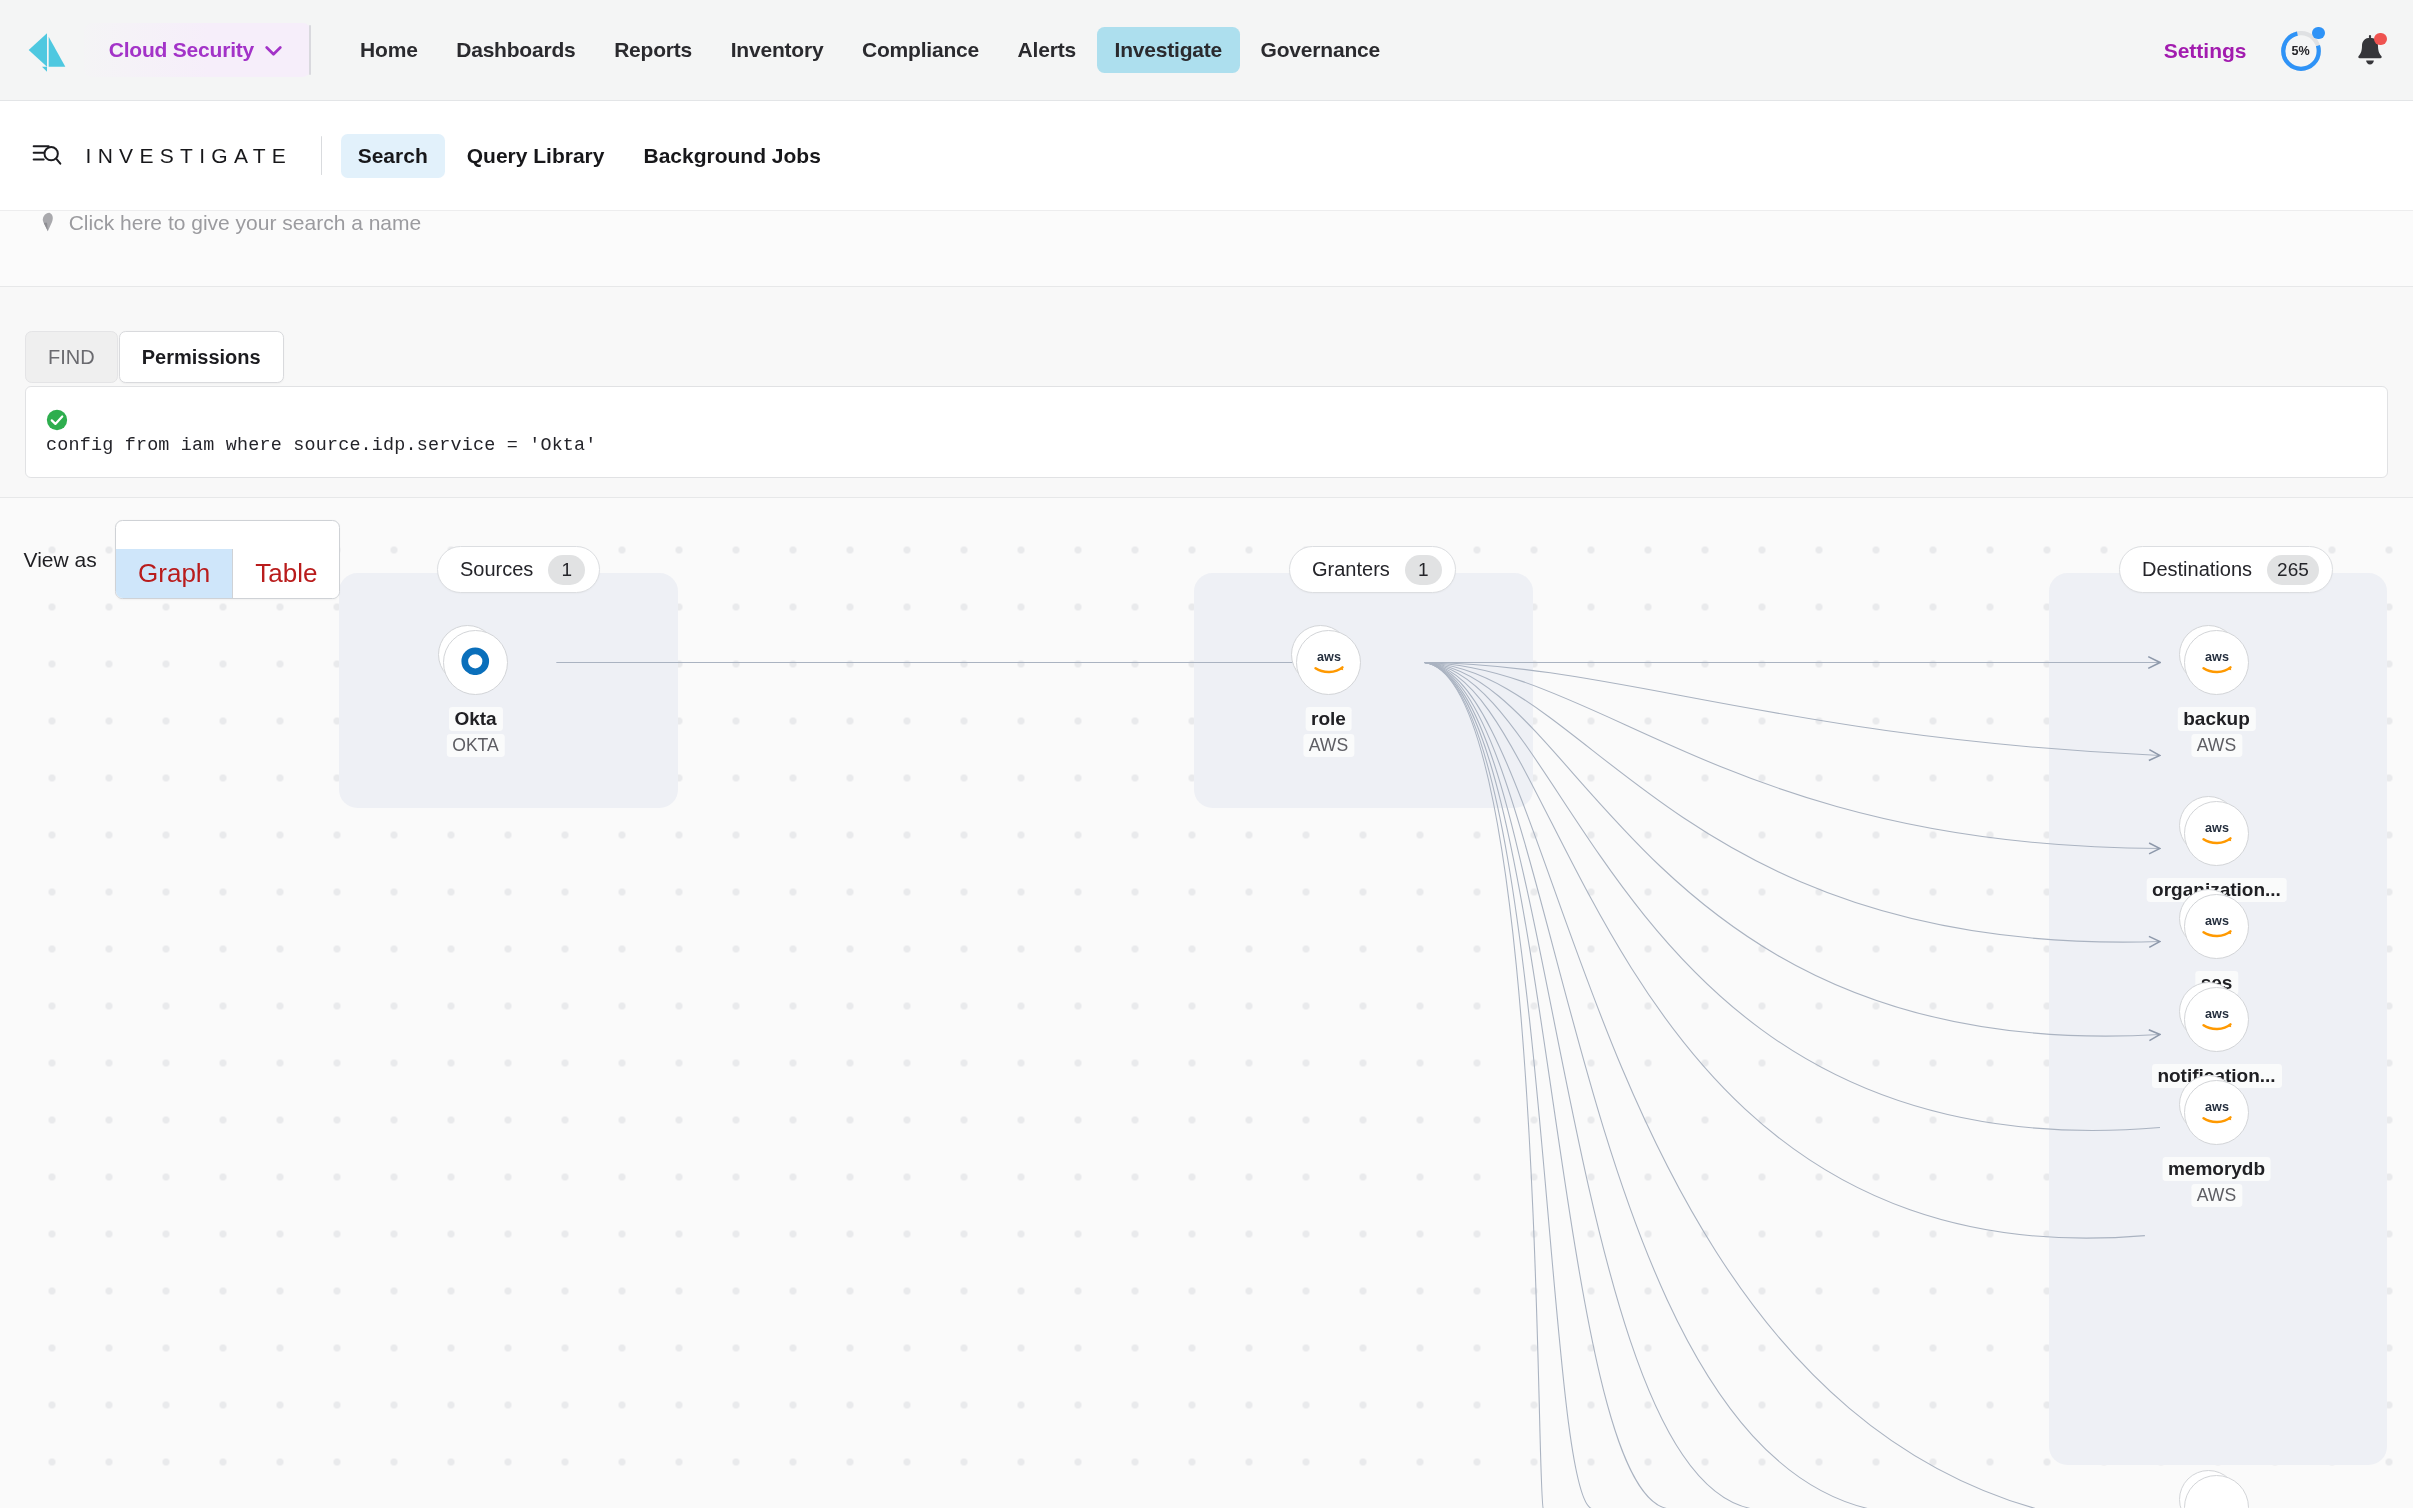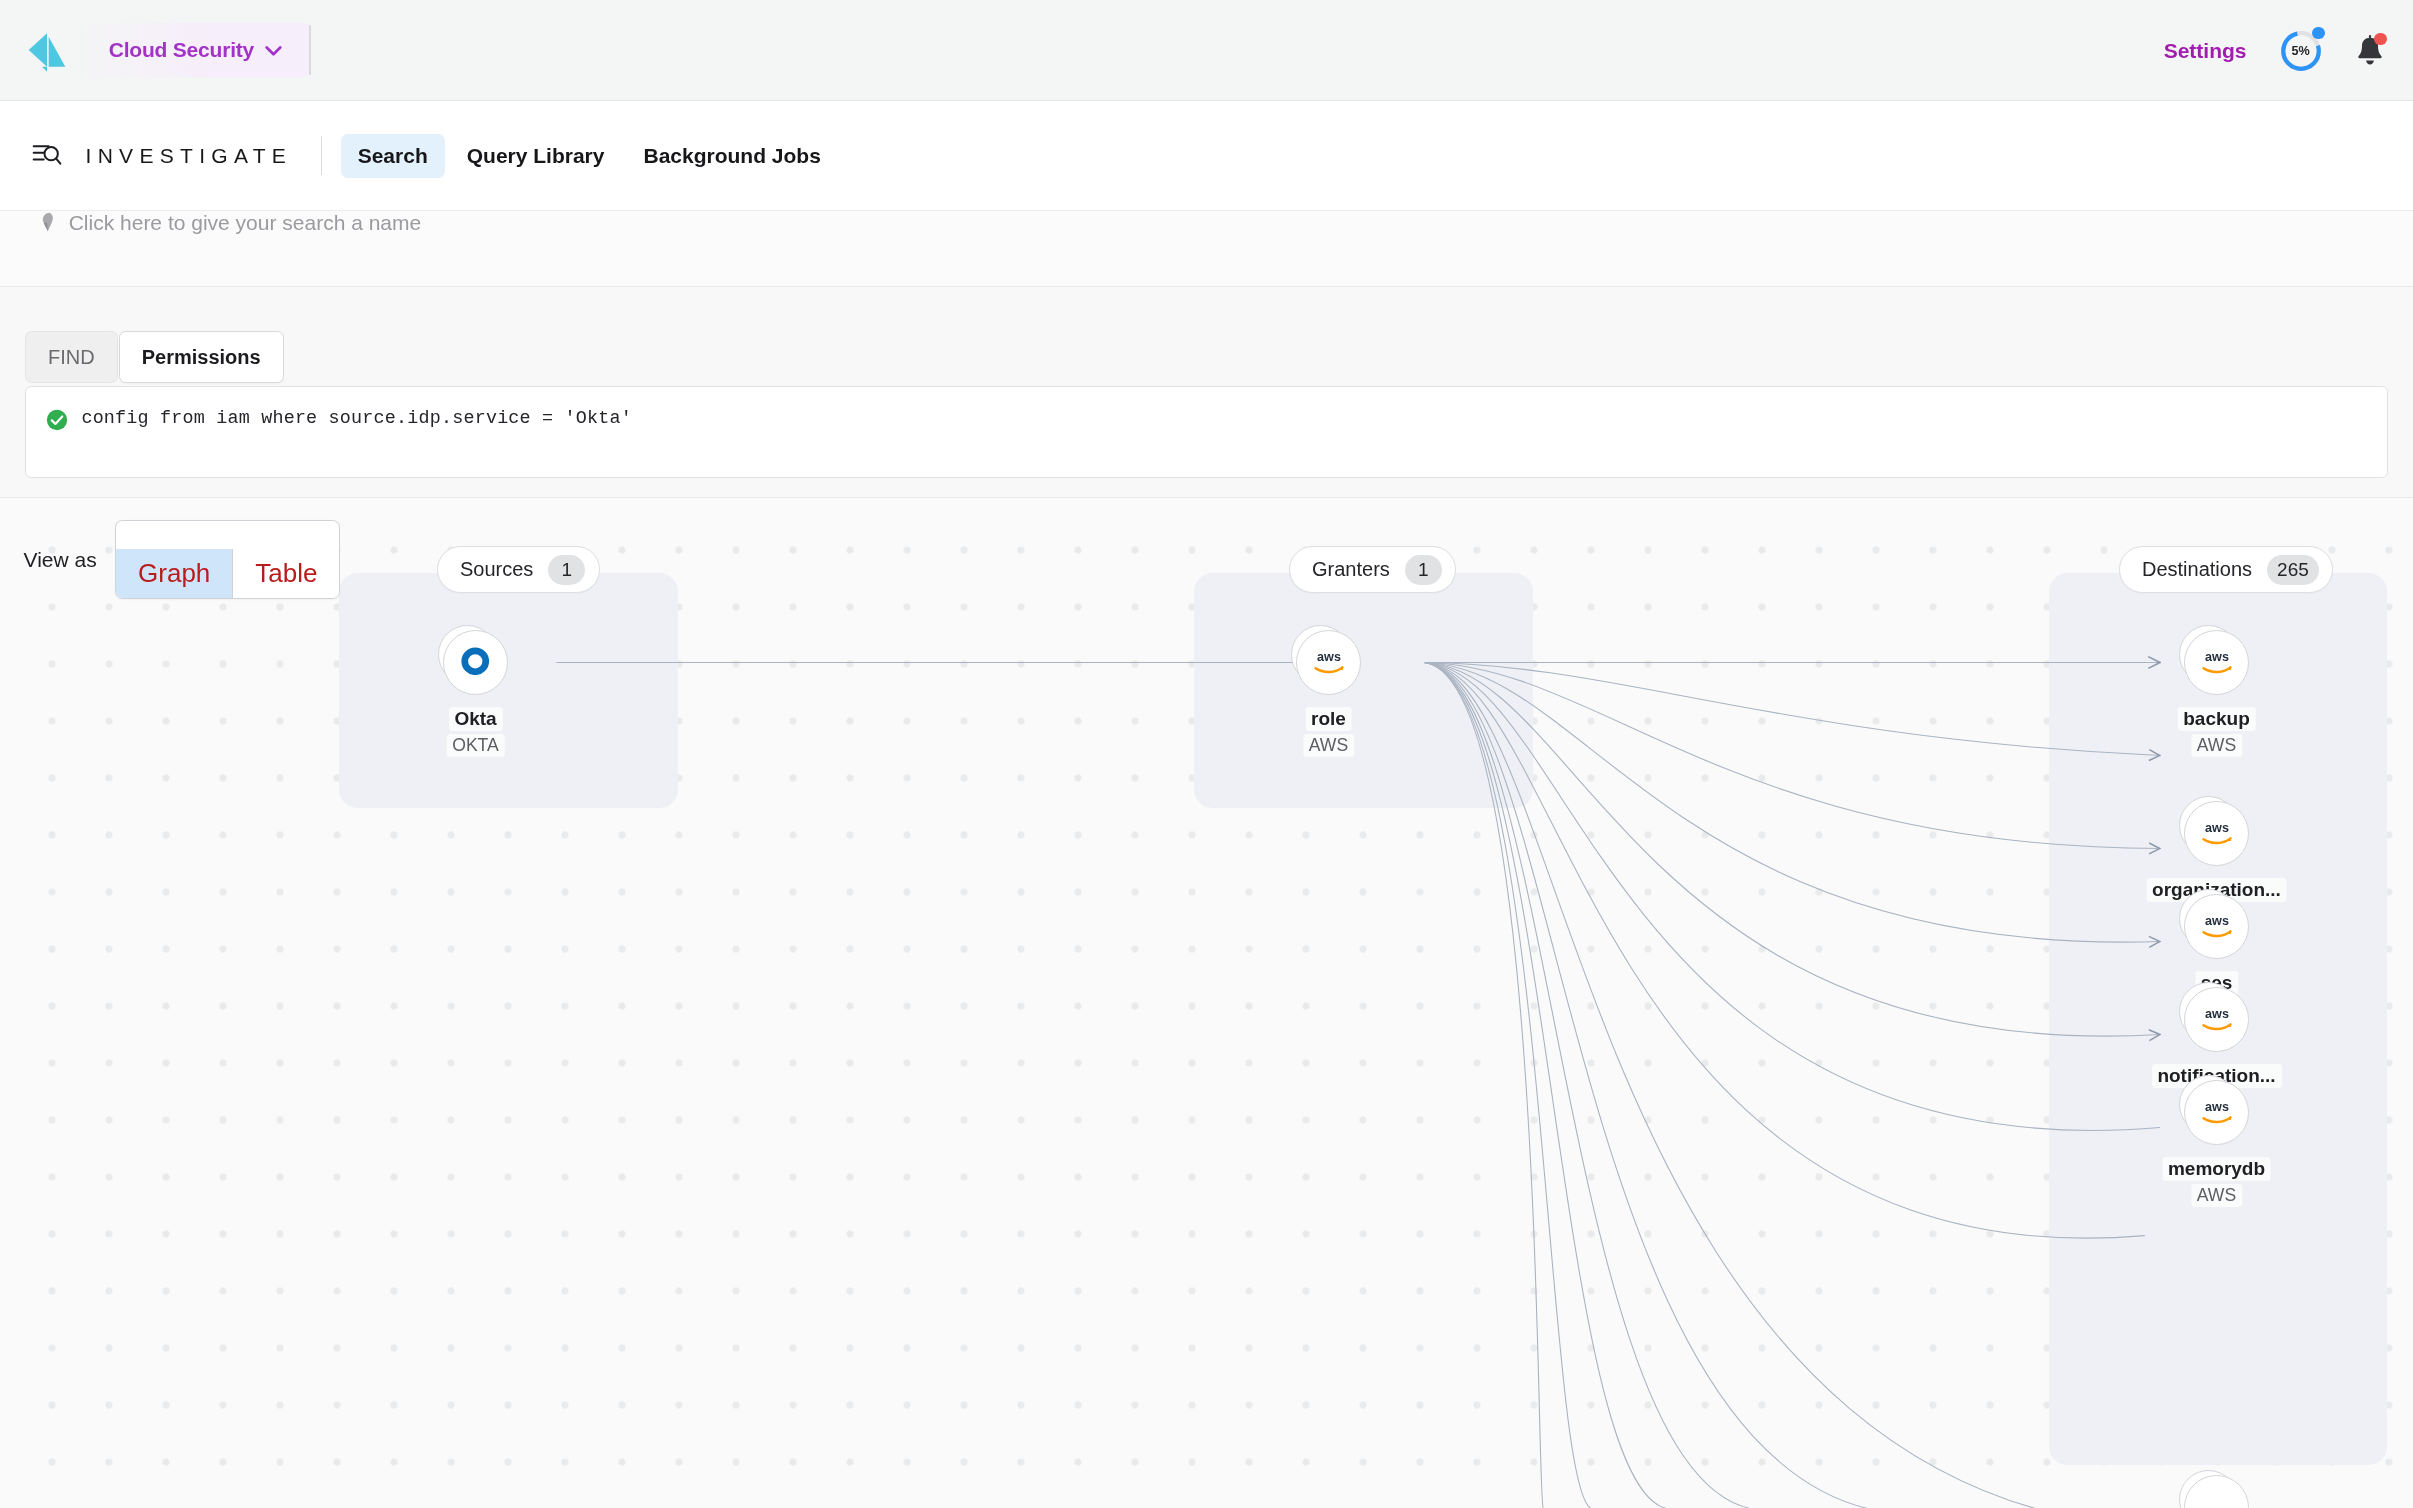--- a/index.html
+++ b/index.html
@@ -141,20 +141,21 @@
     box-shadow: 0 0.8px 1.7px rgba(0,0,0,0.04);
   }
   .editor {
     position: absolute; top: 99px; left: 25px;
     width: 2363px; height: 92px;
     background: #ffffff;
     border: 0.8px solid #e1e2e4;
     border-radius: 5.9px;
     display: flex; align-items: flex-start;
     padding: 20px 0 0 20px;
+    flex-direction: column;
   }
   .check-ok { flex: none; margin-top: 1.7px; margin-right: 13.4px; display: block; }
   .query-text {
     font-family: "Liberation Mono", "DejaVu Sans Mono", monospace;
     font-size: 18.4px; color: #24242a; letter-spacing: 0.2px;
     line-height: 23.5px;
   }
 
   
   .graph-area {
@@ -254,20 +255,30 @@
 
   <div class="product-pill">
     <span class="pl-label">Cloud Security</span>
     <span class="pl-caret">
       <svg width="17" height="11" viewBox="0 0 20 13">
           <path d="M2 2 L10 10 L18 2" stroke="#a333c8" stroke-width="3.2" fill="none" stroke-linecap="round" stroke-linejoin="round"></path>
         </svg>
     </span>
   </div>
 
+  <div class="nav-links">
+    <div class="nav-link">Home</div>
+    <div class="nav-link">Dashboards</div>
+    <div class="nav-link">Reports</div>
+    <div class="nav-link">Inventory</div>
+    <div class="nav-link">Compliance</div>
+    <div class="nav-link">Alerts</div>
+    <div class="nav-link active">Investigate</div>
+    <div class="nav-link">Governance</div>
+  </div>
 
   <div class="topnav-right">
     <div class="settings-link">Settings</div>
 
     <div class="ring-wrap">
       <svg width="44" height="44" viewBox="0 0 52 52">
         <circle cx="26" cy="26" r="21" fill="none" stroke="#dfe1e3" stroke-width="5"></circle>
         <circle cx="26" cy="26" r="21" fill="none" stroke="#2e93f7" stroke-width="5" stroke-dasharray="100.3 31.7" stroke-dashoffset="-26.4" stroke-linecap="butt" transform="rotate(-90 26 26)"></circle>
       </svg>
       <div class="ring-pct">5%</div>

